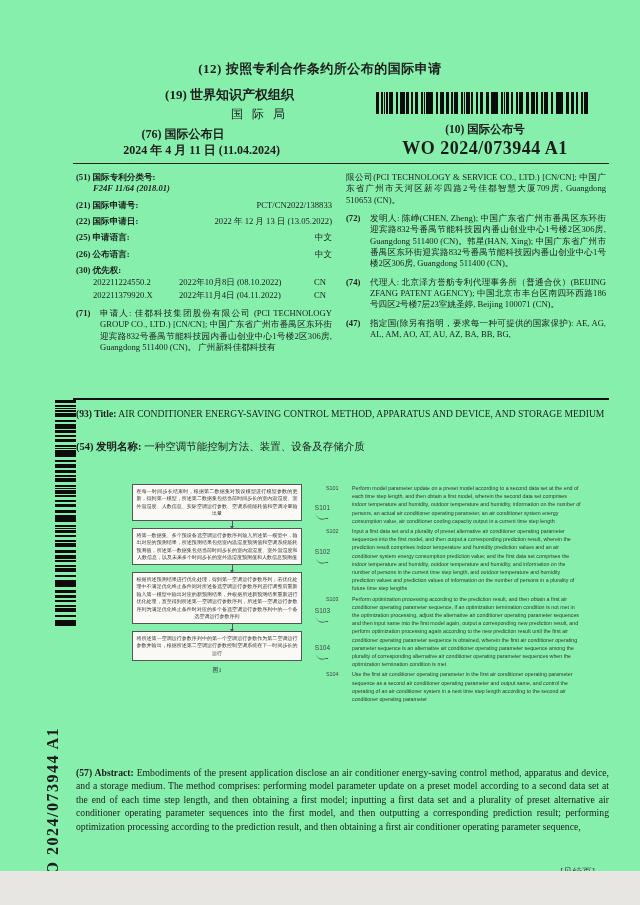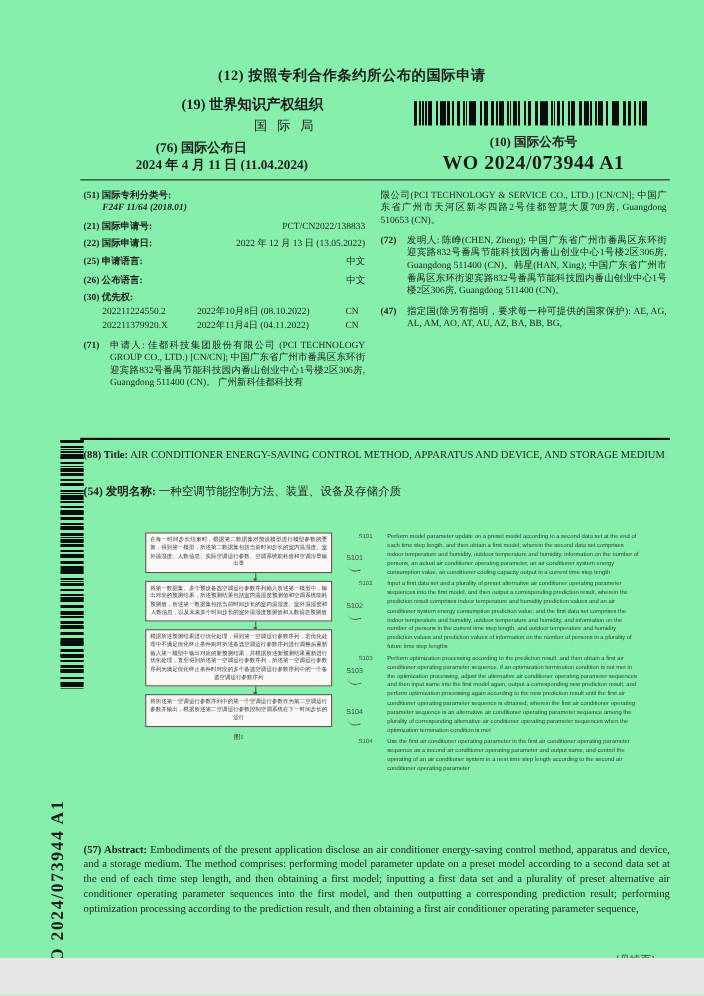--- a/index.html
+++ b/index.html
@@ -144,31 +144,35 @@
   </div>
 
   <div class="abs col col-right">
     <div class="cont">限公司(PCI TECHNOLOGY &amp; SERVICE CO., LTD.) [CN/CN]; 中国广东省广州市天河区新岑四路2号佳都智慧大厦709房, Guangdong 510653 (CN)。</div>
 
     <div class="para">
       <span class="pnum">(72)</span>
       <span>发明人: 陈峥(CHEN, Zheng); 中国广东省广州市番禺区东环街迎宾路832号番禺节能科技园内番山创业中心1号楼2区306房, Guangdong 511400 (CN)。韩星(HAN, Xing); 中国广东省广州市番禺区东环街迎宾路832号番禺节能科技园内番山创业中心1号楼2区306房, Guangdong 511400 (CN)。</span>
     </div>
 
+    <div class="para">
+      <span class="pnum">(74)</span>
+      <span>代理人: 北京泽方誉舫专利代理事务所（普通合伙）(BEIJING ZFANG PATENT AGENCY); 中国北京市丰台区南四环西路186号四区2号楼7层23室姚圣婷, Beijing 100071 (CN)。</span>
+    </div>
 
     <div class="para">
       <span class="pnum">(47)</span>
       <span>指定国(除另有指明，要求每一种可提供的国家保护): AE, AG, AL, AM, AO, AT, AU, AZ, BA, BB, BG,</span>
     </div>
   </div>
 
   <div class="abs rule-thick"></div>
 
   <div class="abs title-en">
-    <span class="tl">(88) Title:</span>
+    <span class="tl">(93) Title:</span>
     <span>AIR CONDITIONER ENERGY-SAVING CONTROL METHOD, APPARATUS AND DEVICE, AND STORAGE MEDIUM</span>
   </div>
   <div class="abs title-zh">
     <span class="tl">(54) 发明名称:</span>
     <span>一种空调节能控制方法、装置、设备及存储介质</span>
   </div>
 
   <div class="abs barcode-side"></div>
   <div class="abs side-text">WO 2024/073944 A1</div>
 

